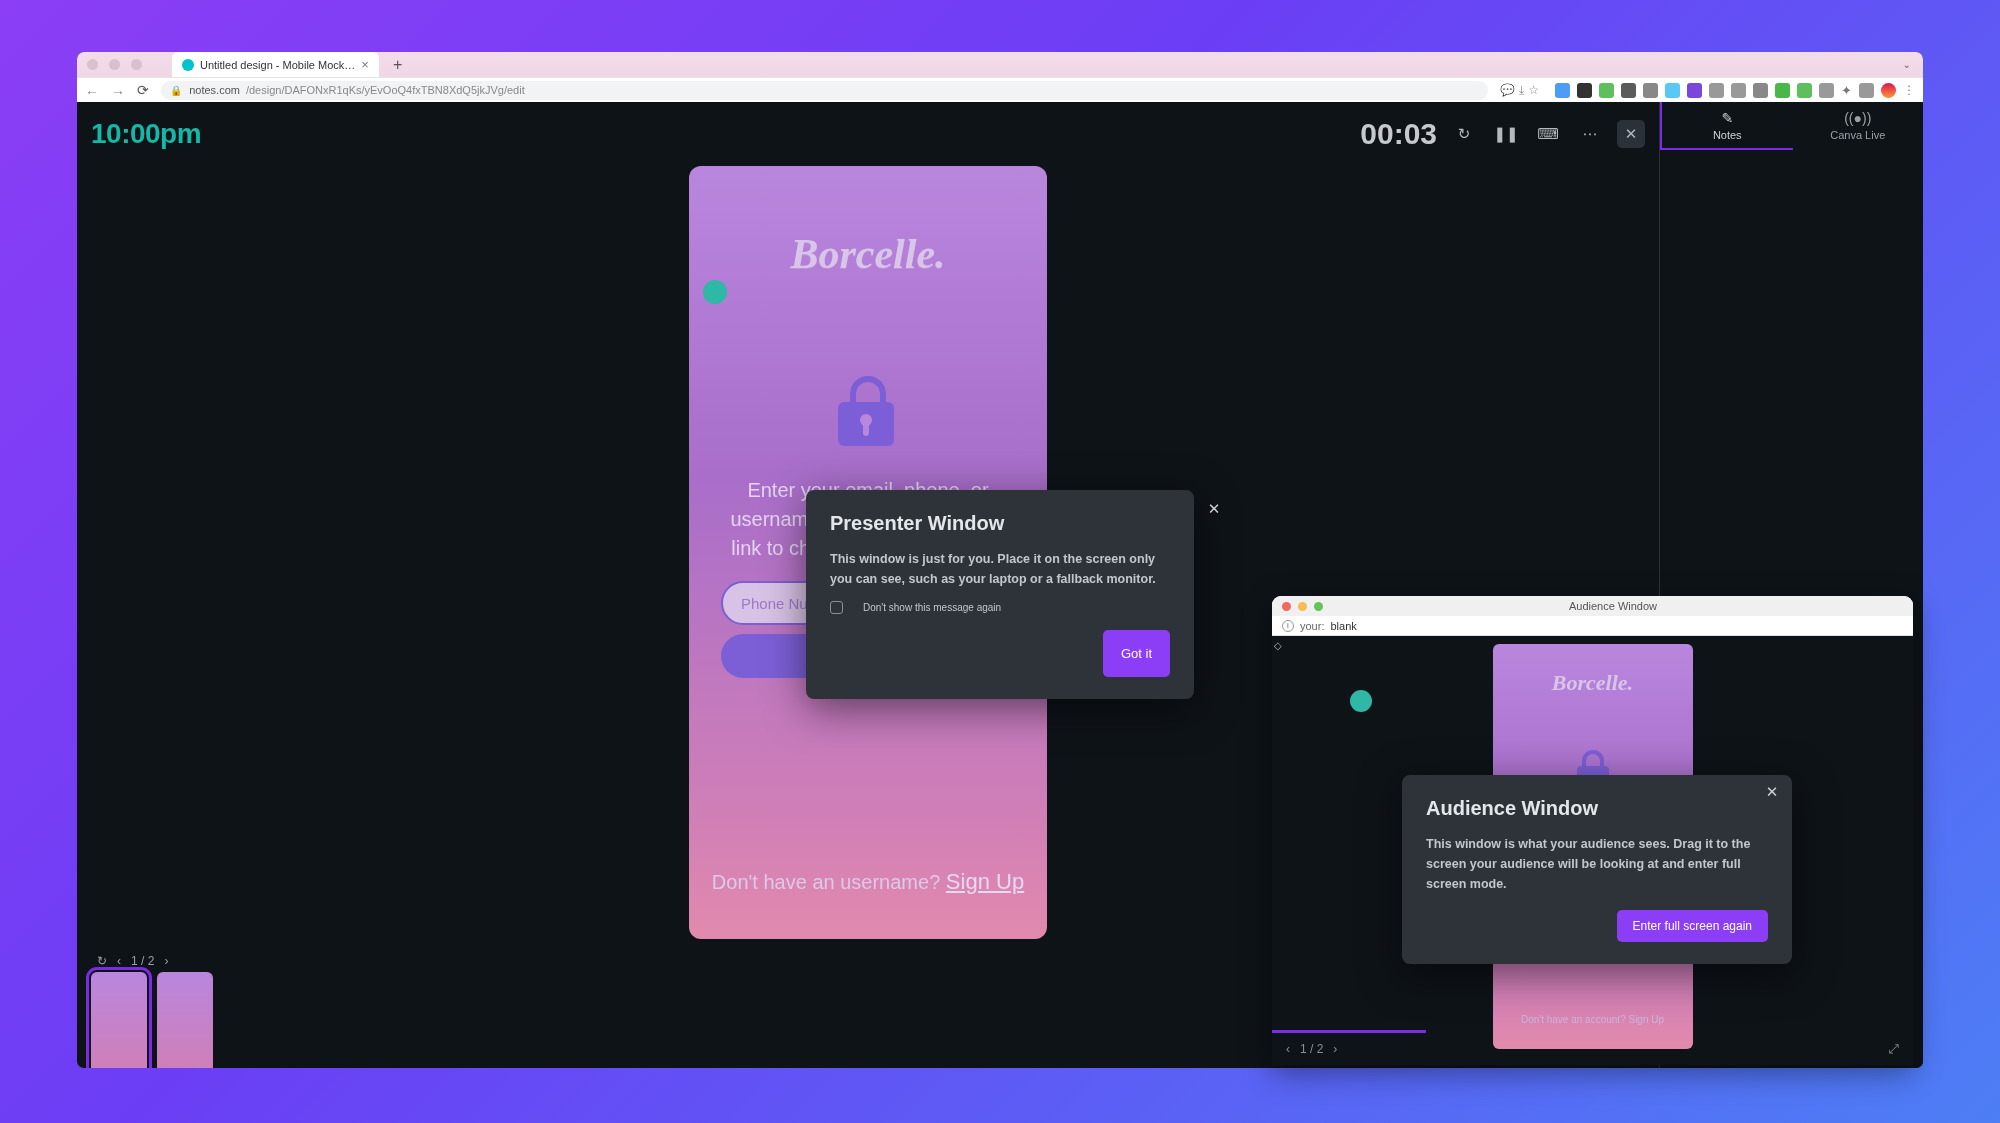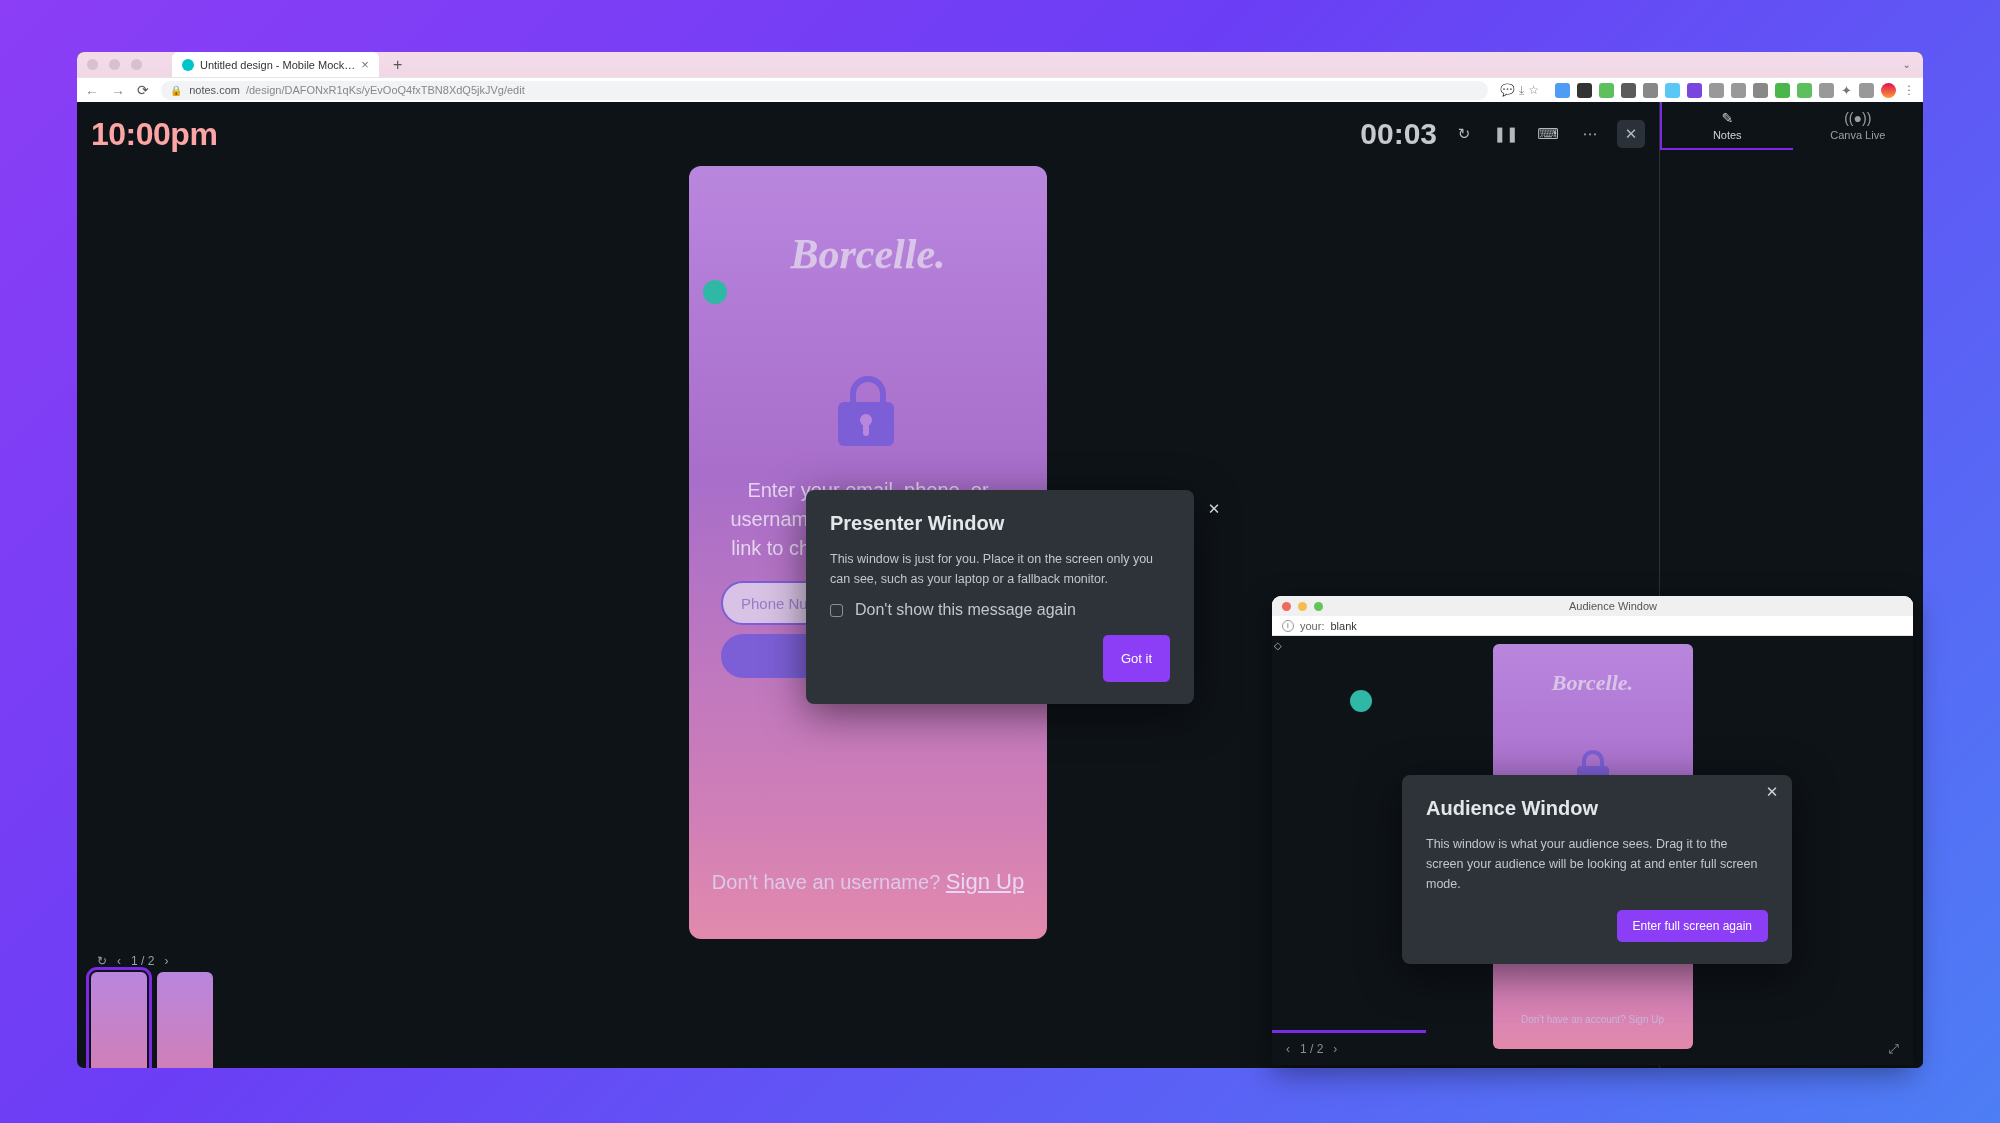--- a/index.html
+++ b/index.html
@@ -86,21 +86,21 @@
 
 
 .presenter-top {
   position: absolute;
   top: 50px; left: 0; right: 264px;
   height: 64px;
   display: flex;
   align-items: center;
   padding: 0 14px;
 }
-.clock { color: #fca5a5; font-size: 32px; font-weight: 600; letter-spacing: -0.5px; }
+.clock { color: #14b8a6; font-size: 28px; font-weight: 600; letter-spacing: -0.5px; }
 .timer-row { margin-left: auto; display: flex; align-items: center; gap: 12px; }
 .timer { color: #c6cacd; font-size: 30px; font-weight: 600; }
 .ctrl-btn {
   width: 30px; height: 30px;
   display: flex; align-items: center; justify-content: center;
   color: #b4b9bd; font-size: 15px;
   border-radius: 4px;
 }
 .x-btn { background: #2a3138; border-radius: 5px; width: 28px; height: 28px; }
 
@@ -203,29 +203,29 @@
 
 .modal {
   position: absolute;
   background: #2d3339;
   border-radius: 8px;
   color: #e4e7ea;
   padding: 22px 24px;
   box-shadow: 0 10px 40px rgba(0,0,0,0.5);
 }
 .modal h3 { font-size: 20px; font-weight: 600; margin-bottom: 14px; }
-.modal p { font-size: 12.5px; color: #c2c7cc; line-height: 1.6; }
+.modal p { font-size: 12.5px; color: #c2c7cc; line-height: 1.6; font-weight: bold; }
 .modal .close { position: absolute; top: 10px; right: -30px; color: #d0d3d6; font-size: 15px; width: 20px; text-align: center; }
 .modal .close.inside { right: 10px; top: 8px; }
 .got-it {
   background: #8b3ef5; color: #fff; font-size: 13px;
   padding: 16px 18px; border-radius: 5px; float: right;
   margin-top: 16px;
 }
-.chk-row { display: flex; align-items: center; gap: 12px; margin-top: 12px; font-size: 16px; color: #c2c7cc; }
+.chk-row { display: flex; align-items: center; gap: 20px; margin-top: 12px; font-size: 10px; color: #c2c7cc; }
 .chk { width: 13px; height: 13px; border: 1.5px solid #8a9096; border-radius: 3px; }
 
 .presenter-modal { top: 490px; left: 806px; width: 388px; }
 
 
 .aud-window {
   position: absolute;
   top: 596px; left: 1272px;
   width: 641px; height: 469px;
   background: #fff;

